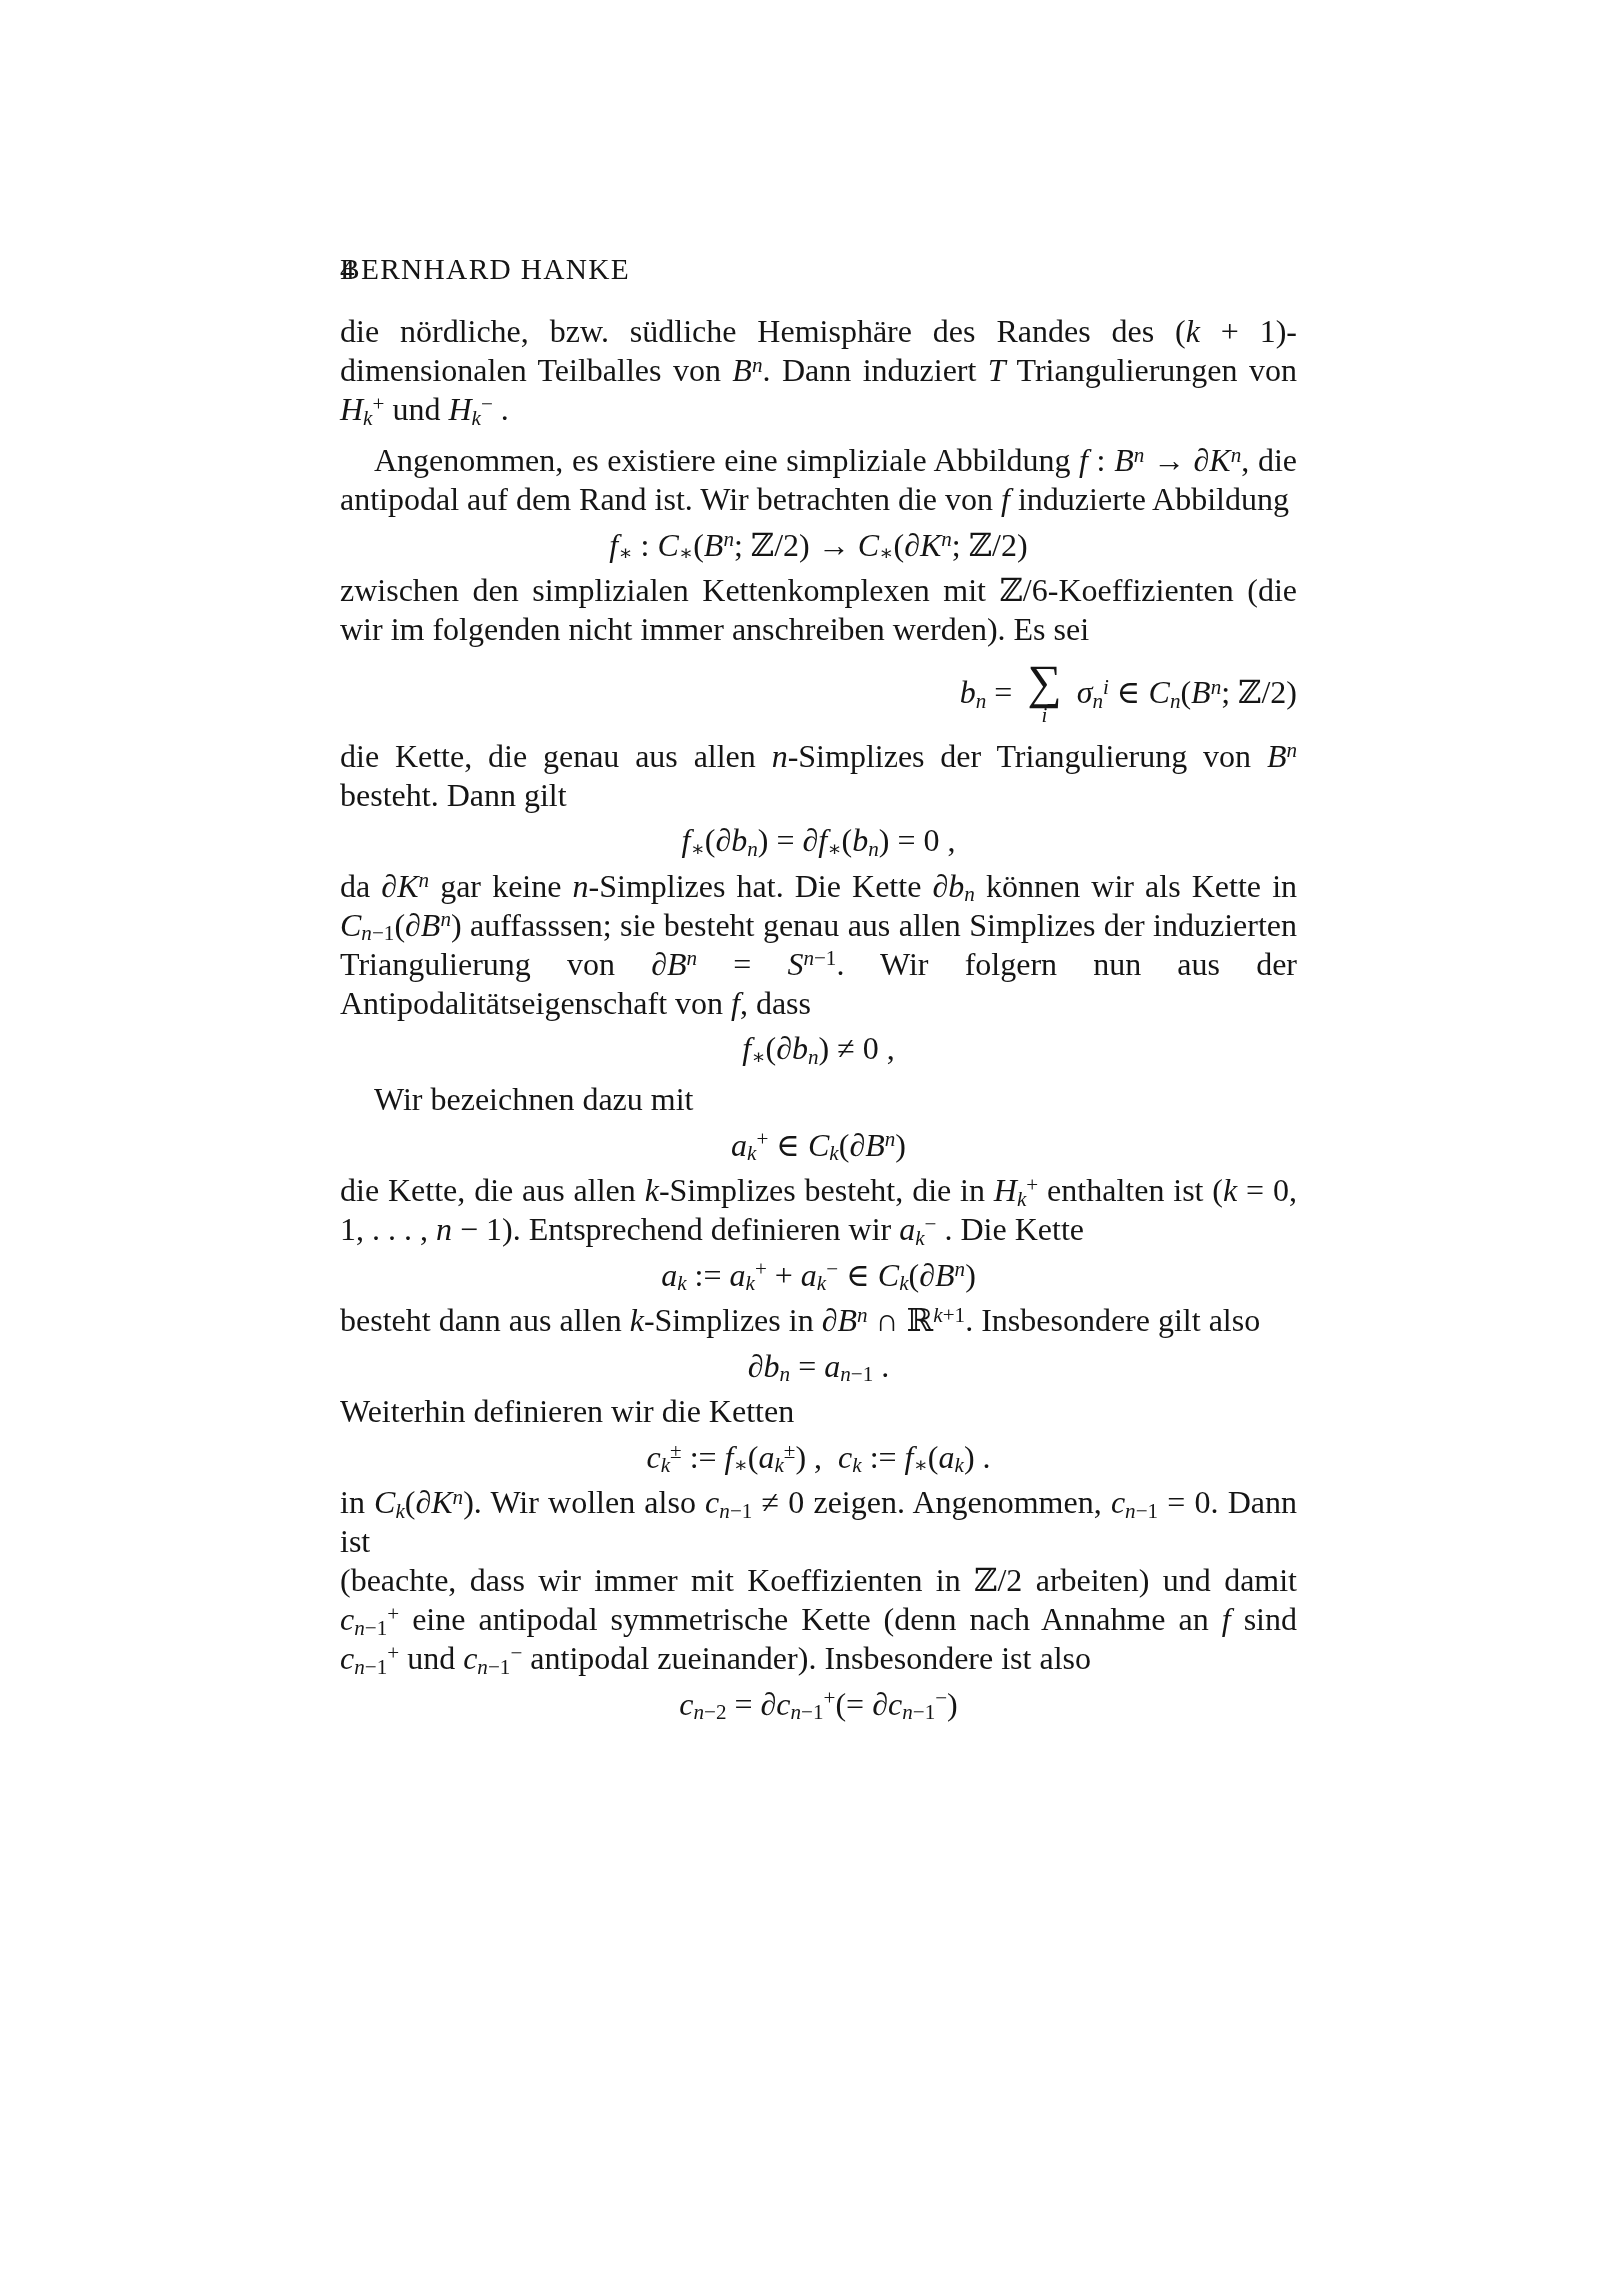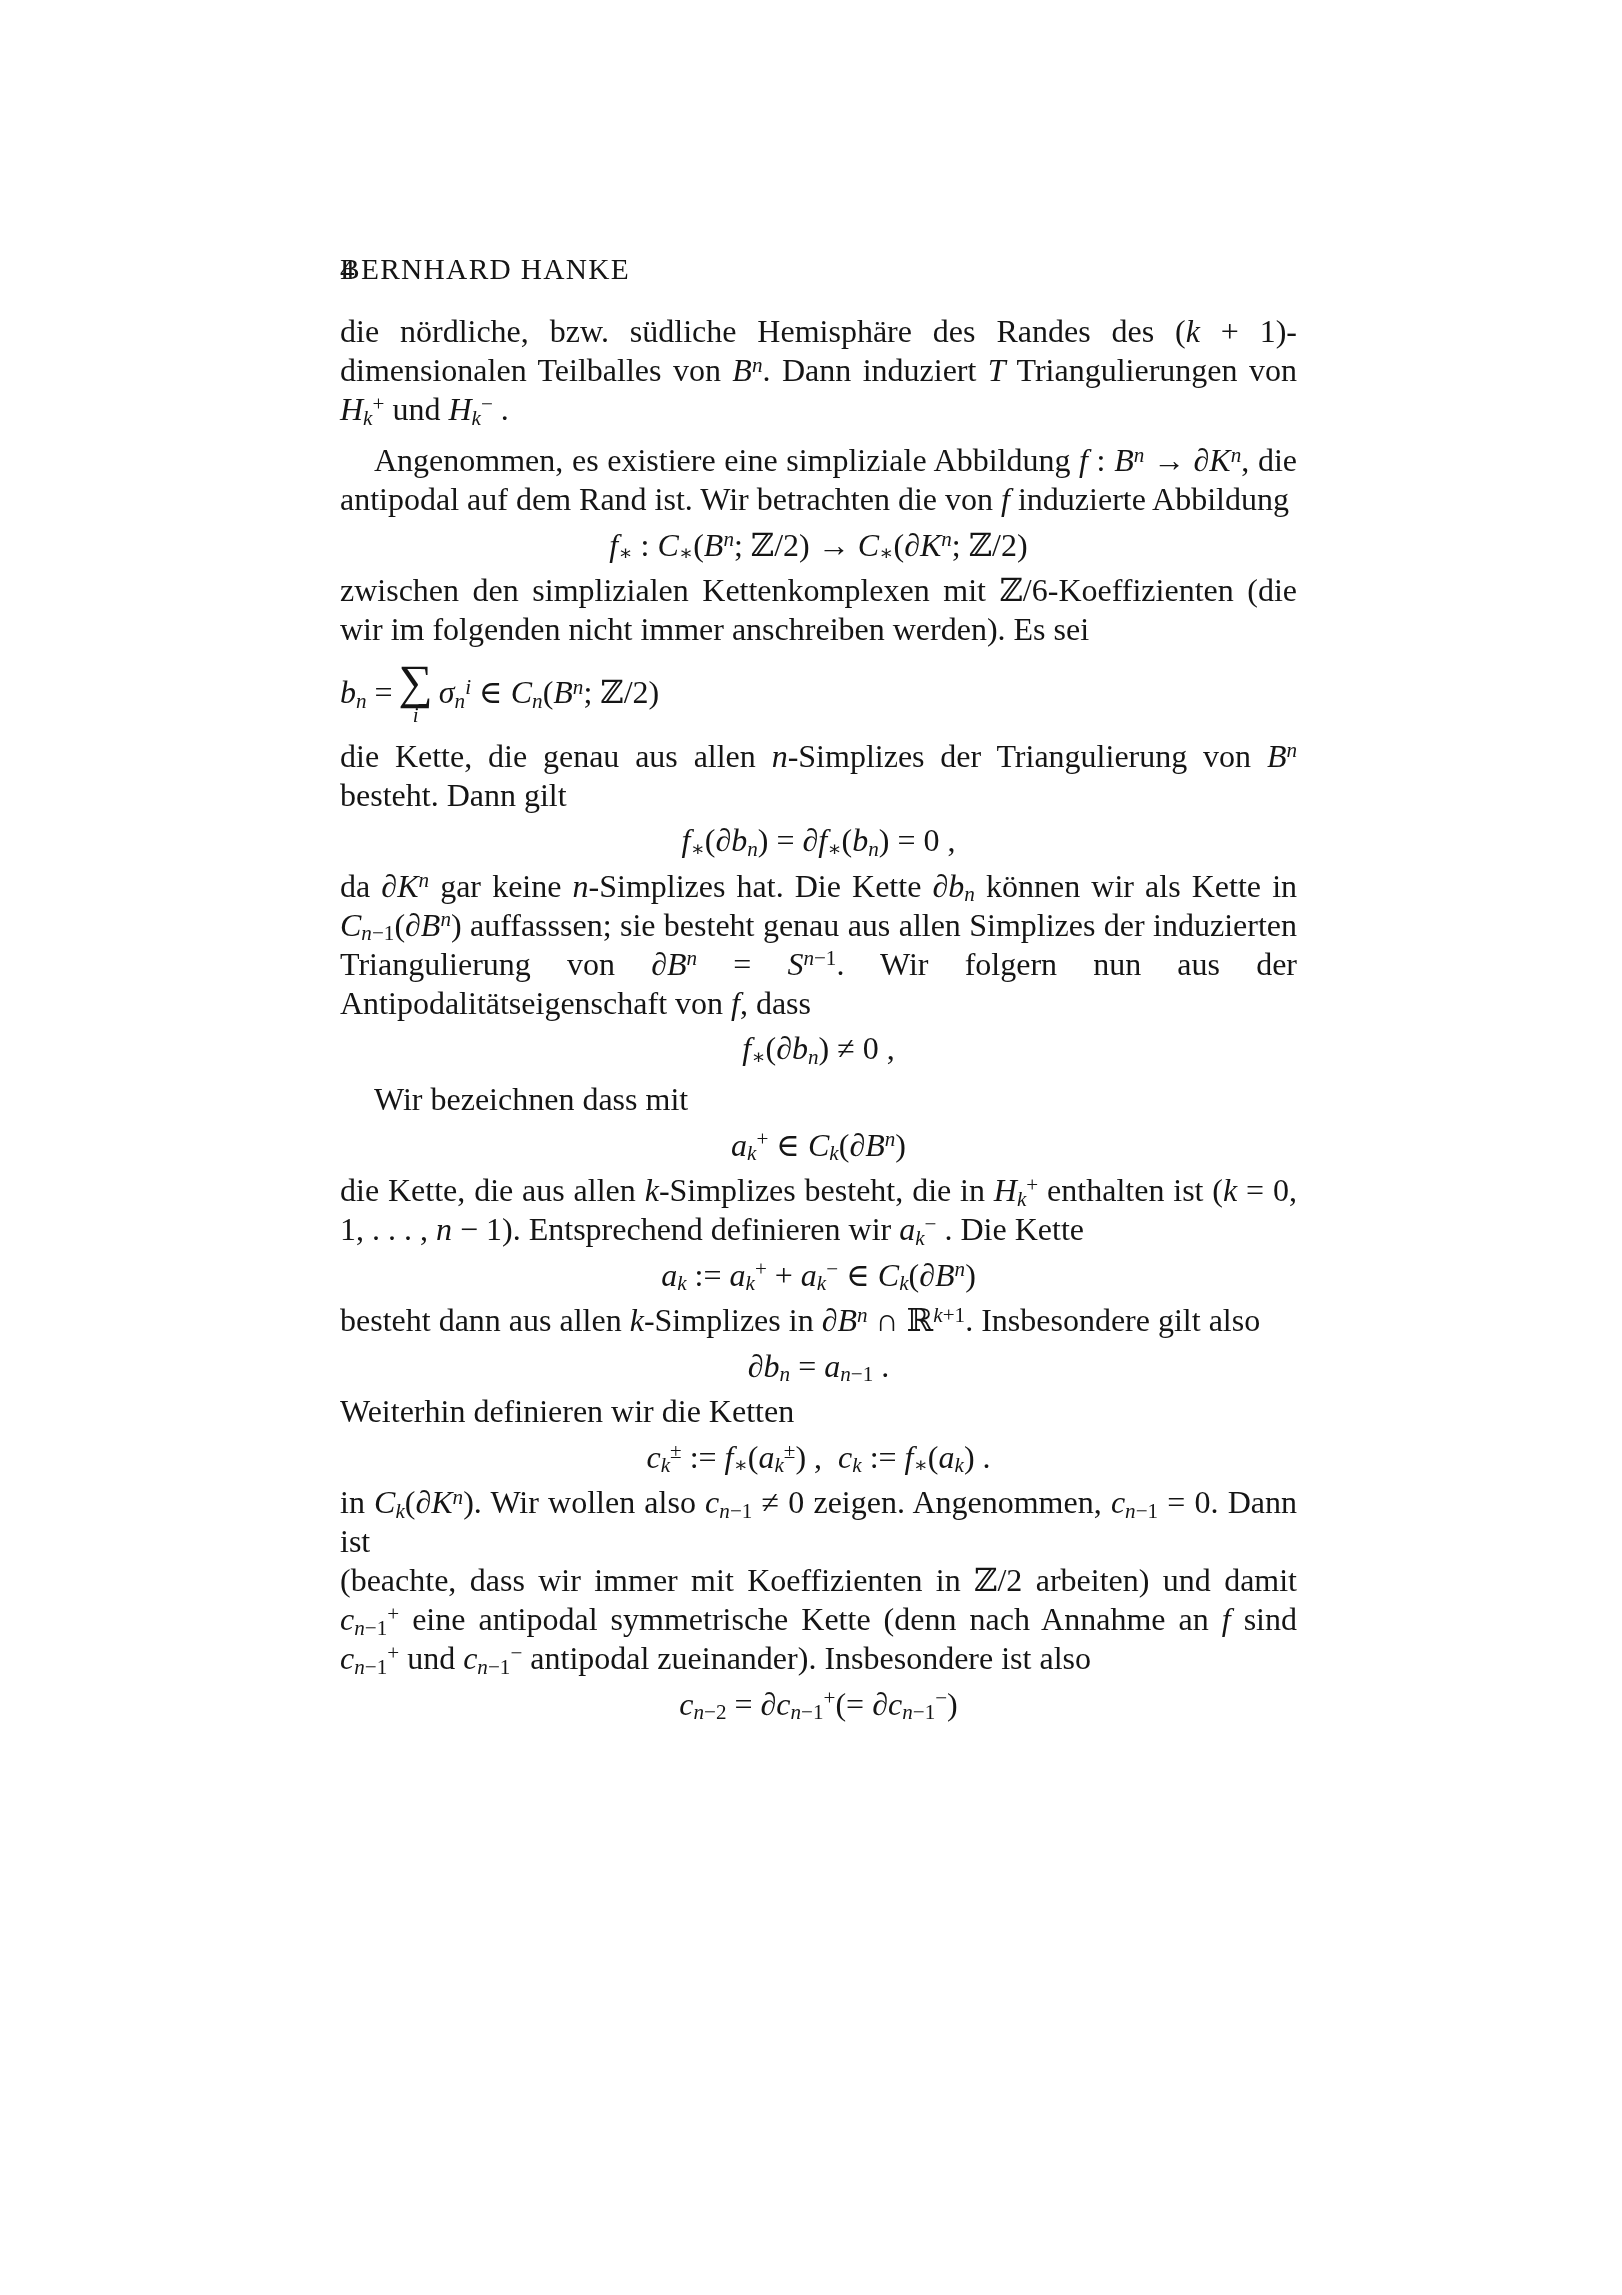--- a/index.html
+++ b/index.html
@@ -47,23 +47,23 @@
   p.indent {
     text-indent: 34px;
     margin-top: 12px;
   }
   .formula {
     text-align: center;
     margin: 6.5px 0;
   }
   .formula-sum {
     display: flex;
-    justify-content: flex-start;
+    justify-content: flex-end;
     align-items: center;
-    column-gap: 6px;
+    column-gap: 15px;
     margin: 10.5px 0;
   }
   .sum-op {
     display: inline-flex;
     flex-direction: column;
     align-items: center;
   }
   .sum-sigma {
     font-size: 48px;
     line-height: 43px;
@@ -113,21 +113,21 @@
 
     <p>die Kette, die genau aus allen <i>n</i>-Simplizes der Triangulierung von <i>B</i><sup><i>n</i></sup> besteht. Dann gilt</p>
 
     <div class="formula"><i>f</i><sub>∗</sub>(<i>∂b</i><sub><i>n</i></sub>) = <i>∂f</i><sub>∗</sub>(<i>b</i><sub><i>n</i></sub>) = 0 ,</div>
 
     <p>da <i>∂K</i><sup><i>n</i></sup> gar keine <i>n</i>-Simplizes hat. Die Kette <i>∂b</i><sub><i>n</i></sub> können wir als Kette in <i>C</i><sub><i>n</i>−1</sub>(<i>∂B</i><sup><i>n</i></sup>) auffasssen; sie besteht genau aus allen Simplizes der induzierten Triangulierung von <i>∂B</i><sup><i>n</i></sup> = <i>S</i><sup><i>n</i>−1</sup>. Wir folgern nun aus der Antipodalitätseigenschaft von <i>f</i>, dass</p>
 
     <div class="formula"><i>f</i><sub>∗</sub>(<i>∂b</i><sub><i>n</i></sub>) ≠ 0 ,</div>
 
 
-    <p class="indent">Wir bezeichnen dass mit</p>
+    <p class="indent">Wir bezeichnen dazu mit</p>
 
     <div class="formula"><i>a</i><sub><i>k</i></sub><sup>+</sup> ∈ <i>C</i><sub><i>k</i></sub>(<i>∂B</i><sup><i>n</i></sup>)</div>
 
     <p>die Kette, die aus allen <i>k</i>-Simplizes besteht, die in <i>H</i><sub><i>k</i></sub><sup>+</sup> enthalten ist (<i>k</i> = 0, 1, . . . , <i>n</i> − 1). Entsprechend definieren wir <i>a</i><sub><i>k</i></sub><sup>−</sup> . Die Kette</p>
 
     <div class="formula"><i>a</i><sub><i>k</i></sub> := <i>a</i><sub><i>k</i></sub><sup>+</sup> + <i>a</i><sub><i>k</i></sub><sup>−</sup> ∈ <i>C</i><sub><i>k</i></sub>(<i>∂B</i><sup><i>n</i></sup>)</div>
 
     <p>besteht dann aus allen <i>k</i>-Simplizes in <i>∂B</i><sup><i>n</i></sup> ∩ ℝ<sup><i>k</i>+1</sup>. Insbesondere gilt also</p>
 
     <div class="formula"><i>∂b</i><sub><i>n</i></sub> = <i>a</i><sub><i>n</i>−1</sub> .</div>

